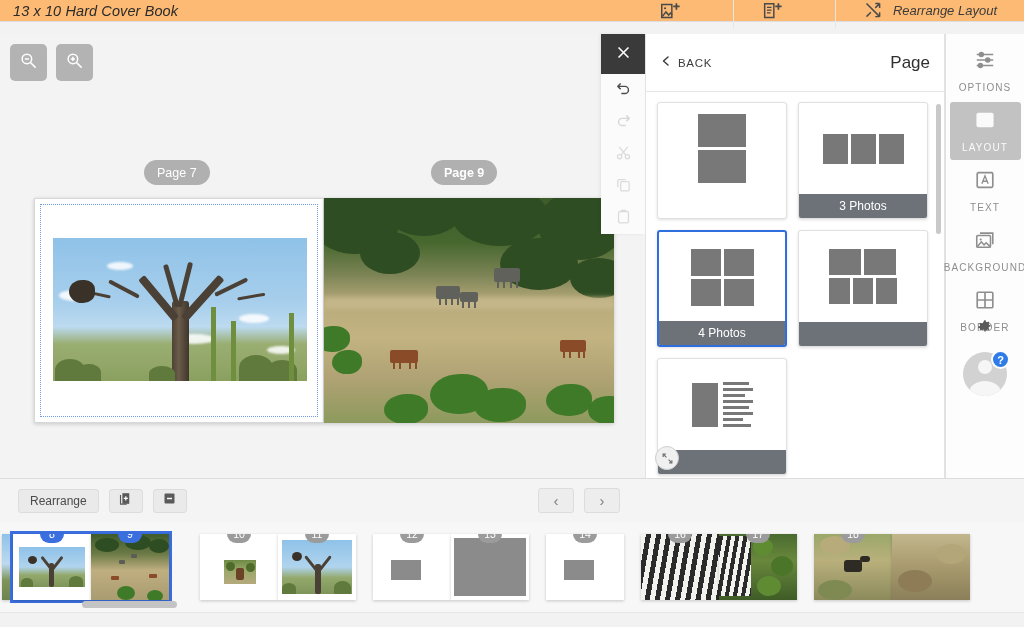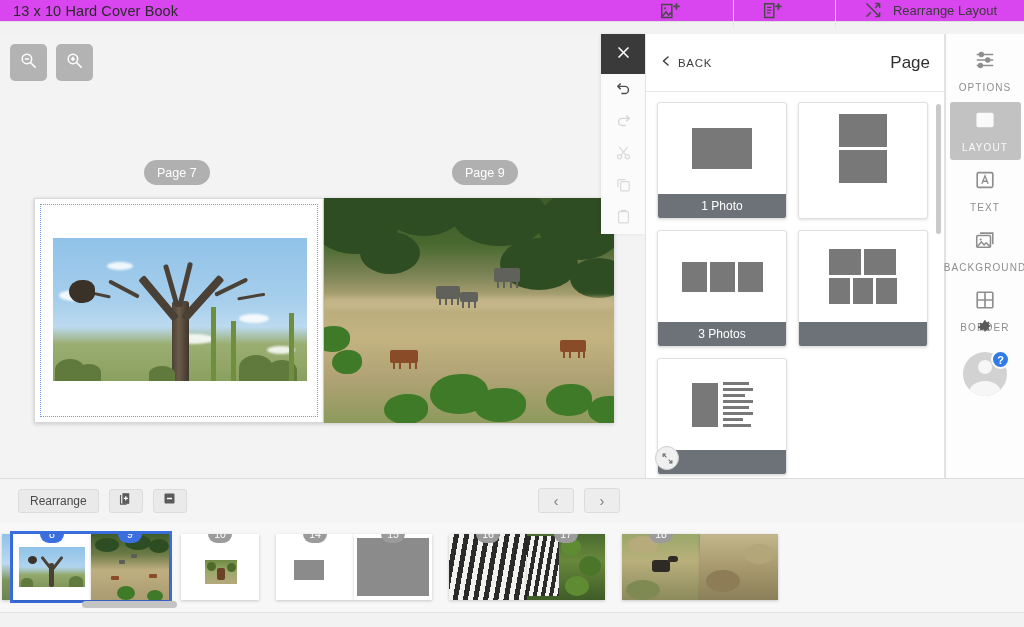--- a/index.html
+++ b/index.html
@@ -8,22 +8,22 @@
     font-family: "Liberation Sans", sans-serif;
     background: #f4f4f4;
     color: #333;
     -webkit-font-smoothing: antialiased;
   }
   #app { position: relative; width: 1024px; height: 627px; background: #f2f2f2; }
 
   
   .header {
     position: absolute; top: 0; left: 0; width: 1024px; height: 22px;
-    background: #d946ef; border-bottom: 1px solid #dedede;
-    display: flex; align-items: center;
+    background: #fdba74; border-bottom: 1px solid #dedede;
+    display: flex; align-items: center; font-style: italic;
   }
   .header-title {
     font-size: 14.5px; color: #2b2b2b; padding-left: 13px; letter-spacing: .1px;
     white-space: nowrap;
   }
   .header-right { margin-left: auto; display: flex; align-items: center; height: 34px; }
   .hdr-btn {
     display: flex; align-items: center; justify-content: center;
     height: 34px; padding: 0 27px; cursor: pointer;
     border-left: 1px solid #e6e6e6;
@@ -42,21 +42,21 @@
   .zoom-btn {
     width: 37px; height: 37px; border-radius: 5px; background: #b3b3b3;
     display: flex; align-items: center; justify-content: center; cursor: pointer;
   }
   .page-pill {
     position: absolute; height: 25px; border-radius: 13px; background: #b0b0b0;
     color: #fff; font-size: 12.5px; display: flex; align-items: center;
     justify-content: center; padding: 0 13px; white-space: nowrap;
   }
   #pill-left { top: 126px; left: 144px; }
-  #pill-right { top: 126px; left: 452px; }
+  #pill-right { top: 126px; left: 431px; font-weight: bold; }
 
   .spread { position: absolute; top: 164px; left: 34px; width: 580px; height: 225px; display: flex; }
   .page {
     position: relative; width: 290px; height: 225px; background: #fff;
     box-shadow: 0 1px 4px rgba(0,0,0,.18); overflow: hidden;
   }
   .page.left { border: 1px solid #d8d8d8; }
   .page.right { outline: 3px solid #2f6ede; outline-offset: -3px; }
   .guide {
     position: absolute; inset: 5px; border: 1px dotted #6e9ae6; pointer-events: none;
@@ -526,26 +526,20 @@
             <path d="M16 4L7 12l9 8" stroke-linejoin="round" stroke-linecap="round"></path>
           </svg>
         </span>
         <span class="back-text">BACK</span>
       </div>
       <div class="panel-title">Page</div>
     </div>
 
     <div class="panel-body">
 
-      <div class="layout-card">
-        <div class="lc-preview">
-          <div class="g1 tb"></div>
-        </div>
-        <div class="lc-label">1 Photo</div>
-      </div>
 
       <div class="layout-card">
         <div class="lc-preview">
           <div class="g2">
             <div class="tb"></div>
               <div class="tb"></div>
           </div>
         </div>
       </div>
 
@@ -553,20 +547,31 @@
         <div class="lc-preview">
           <div class="g3">
             <div class="tb"></div>
               <div class="tb"></div>
               <div class="tb"></div>
           </div>
         </div>
         <div class="lc-label">3 Photos</div>
       </div>
 
+      <div class="layout-card selected">
+        <div class="lc-preview">
+          <div class="g4">
+            <div class="tb"></div>
+              <div class="tb"></div>
+              <div class="tb"></div>
+              <div class="tb"></div>
+          </div>
+        </div>
+        <div class="lc-label">4 Photos</div>
+      </div>
 
       <div class="layout-card">
         <div class="lc-preview">
           <div class="g5">
             <div class="row-a">
                 <div class="tb"></div>
                 <div class="tb"></div>
               </div>
             <div class="row-b">
                 <div class="tb"></div>
@@ -733,40 +738,57 @@
           <div class="blob" style="left:40px;top:20px;width:6px;height:4px;background:#5d5d58;border-radius:1px"></div>
           <div class="blob" style="left:28px;top:26px;width:6px;height:4px;background:#5d5d58;border-radius:1px"></div>
           <div class="blob" style="left:20px;top:42px;width:8px;height:4px;background:#8a4b28;border-radius:1px"></div>
           <div class="blob" style="left:58px;top:40px;width:8px;height:4px;background:#8a4b28;border-radius:1px"></div>
           <div class="blob" style="left:26px;top:52px;width:18px;height:14px;background:#3f7a29"></div>
           <div class="blob" style="left:56px;top:56px;width:16px;height:12px;background:#3f7a29"></div>
         </div>
       </div>
     </div>
 
-    <div class="spread-thumb" style="margin-left:1px">
+    <div class="spread-thumb" style="margin-left:20px">
       <div class="pg-thumb">
         <div class="badge">10</div>
         <div class="mini-img m-antelope" style="left:24px;top:26px;width:32px;height:24px">
           <div class="blob" style="left:12px;top:8px;width:8px;height:12px;background:#6b4226;border-radius:2px"></div>
           <div class="blob" style="left:2px;top:2px;width:9px;height:9px;background:#4f6b2c"></div>
           <div class="blob" style="left:22px;top:3px;width:9px;height:9px;background:#4f6b2c"></div>
         </div>
       </div>
-    </div>
-
+      <div class="pg-thumb">
+        <div class="badge">11</div>
+        <div class="mini-img m-baobab" style="left:4px;top:6px;width:70px;height:54px">
+          <div class="trunk-mini" style="left:33px;bottom:0;width:6px;height:30px"></div>
+          <div class="trunk-mini" style="left:28px;bottom:20px;width:3px;height:20px;transform:rotate(-38deg)"></div>
+          <div class="trunk-mini" style="left:41px;bottom:20px;width:3px;height:20px;transform:rotate(38deg)"></div>
+          <div class="blob" style="left:10px;top:12px;width:10px;height:9px"></div>
+          <div class="blob" style="left:0px;bottom:0;width:14px;height:11px;border-radius:50% 50% 0 0;background:#5f7a3c"></div>
+          <div class="blob" style="left:52px;bottom:0;width:17px;height:13px;border-radius:50% 50% 0 0;background:#5f7a3c"></div>
+        </div>
+      </div>
+    </div>
+
+    <div class="spread-thumb" style="margin-left:6px">
+      <div class="pg-thumb">
+        <div class="badge">12</div>
+        <div class="ph-box" style="left:18px;top:26px;width:30px;height:20px"></div>
+      </div>
+      <div class="pg-thumb">
+        <div class="badge">13</div>
+        <div class="ph-box" style="left:3px;top:4px;width:72px;height:58px"></div>
+      </div>
+    </div>
 
     <div class="spread-thumb" style="margin-left:6px">
       <div class="pg-thumb">
         <div class="badge">14</div>
         <div class="ph-box" style="left:18px;top:26px;width:30px;height:20px"></div>
-      </div>
-      <div class="pg-thumb">
-        <div class="badge">15</div>
-        <div class="ph-box" style="left:3px;top:4px;width:72px;height:58px"></div>
       </div>
     </div>
 
     <div class="spread-thumb" style="margin-left:6px">
       <div class="pg-thumb">
         <div class="badge">16</div>
         <div class="mini-img m-zebra" style="inset:0"></div>
       </div>
       <div class="pg-thumb">
         <div class="badge">17</div>

